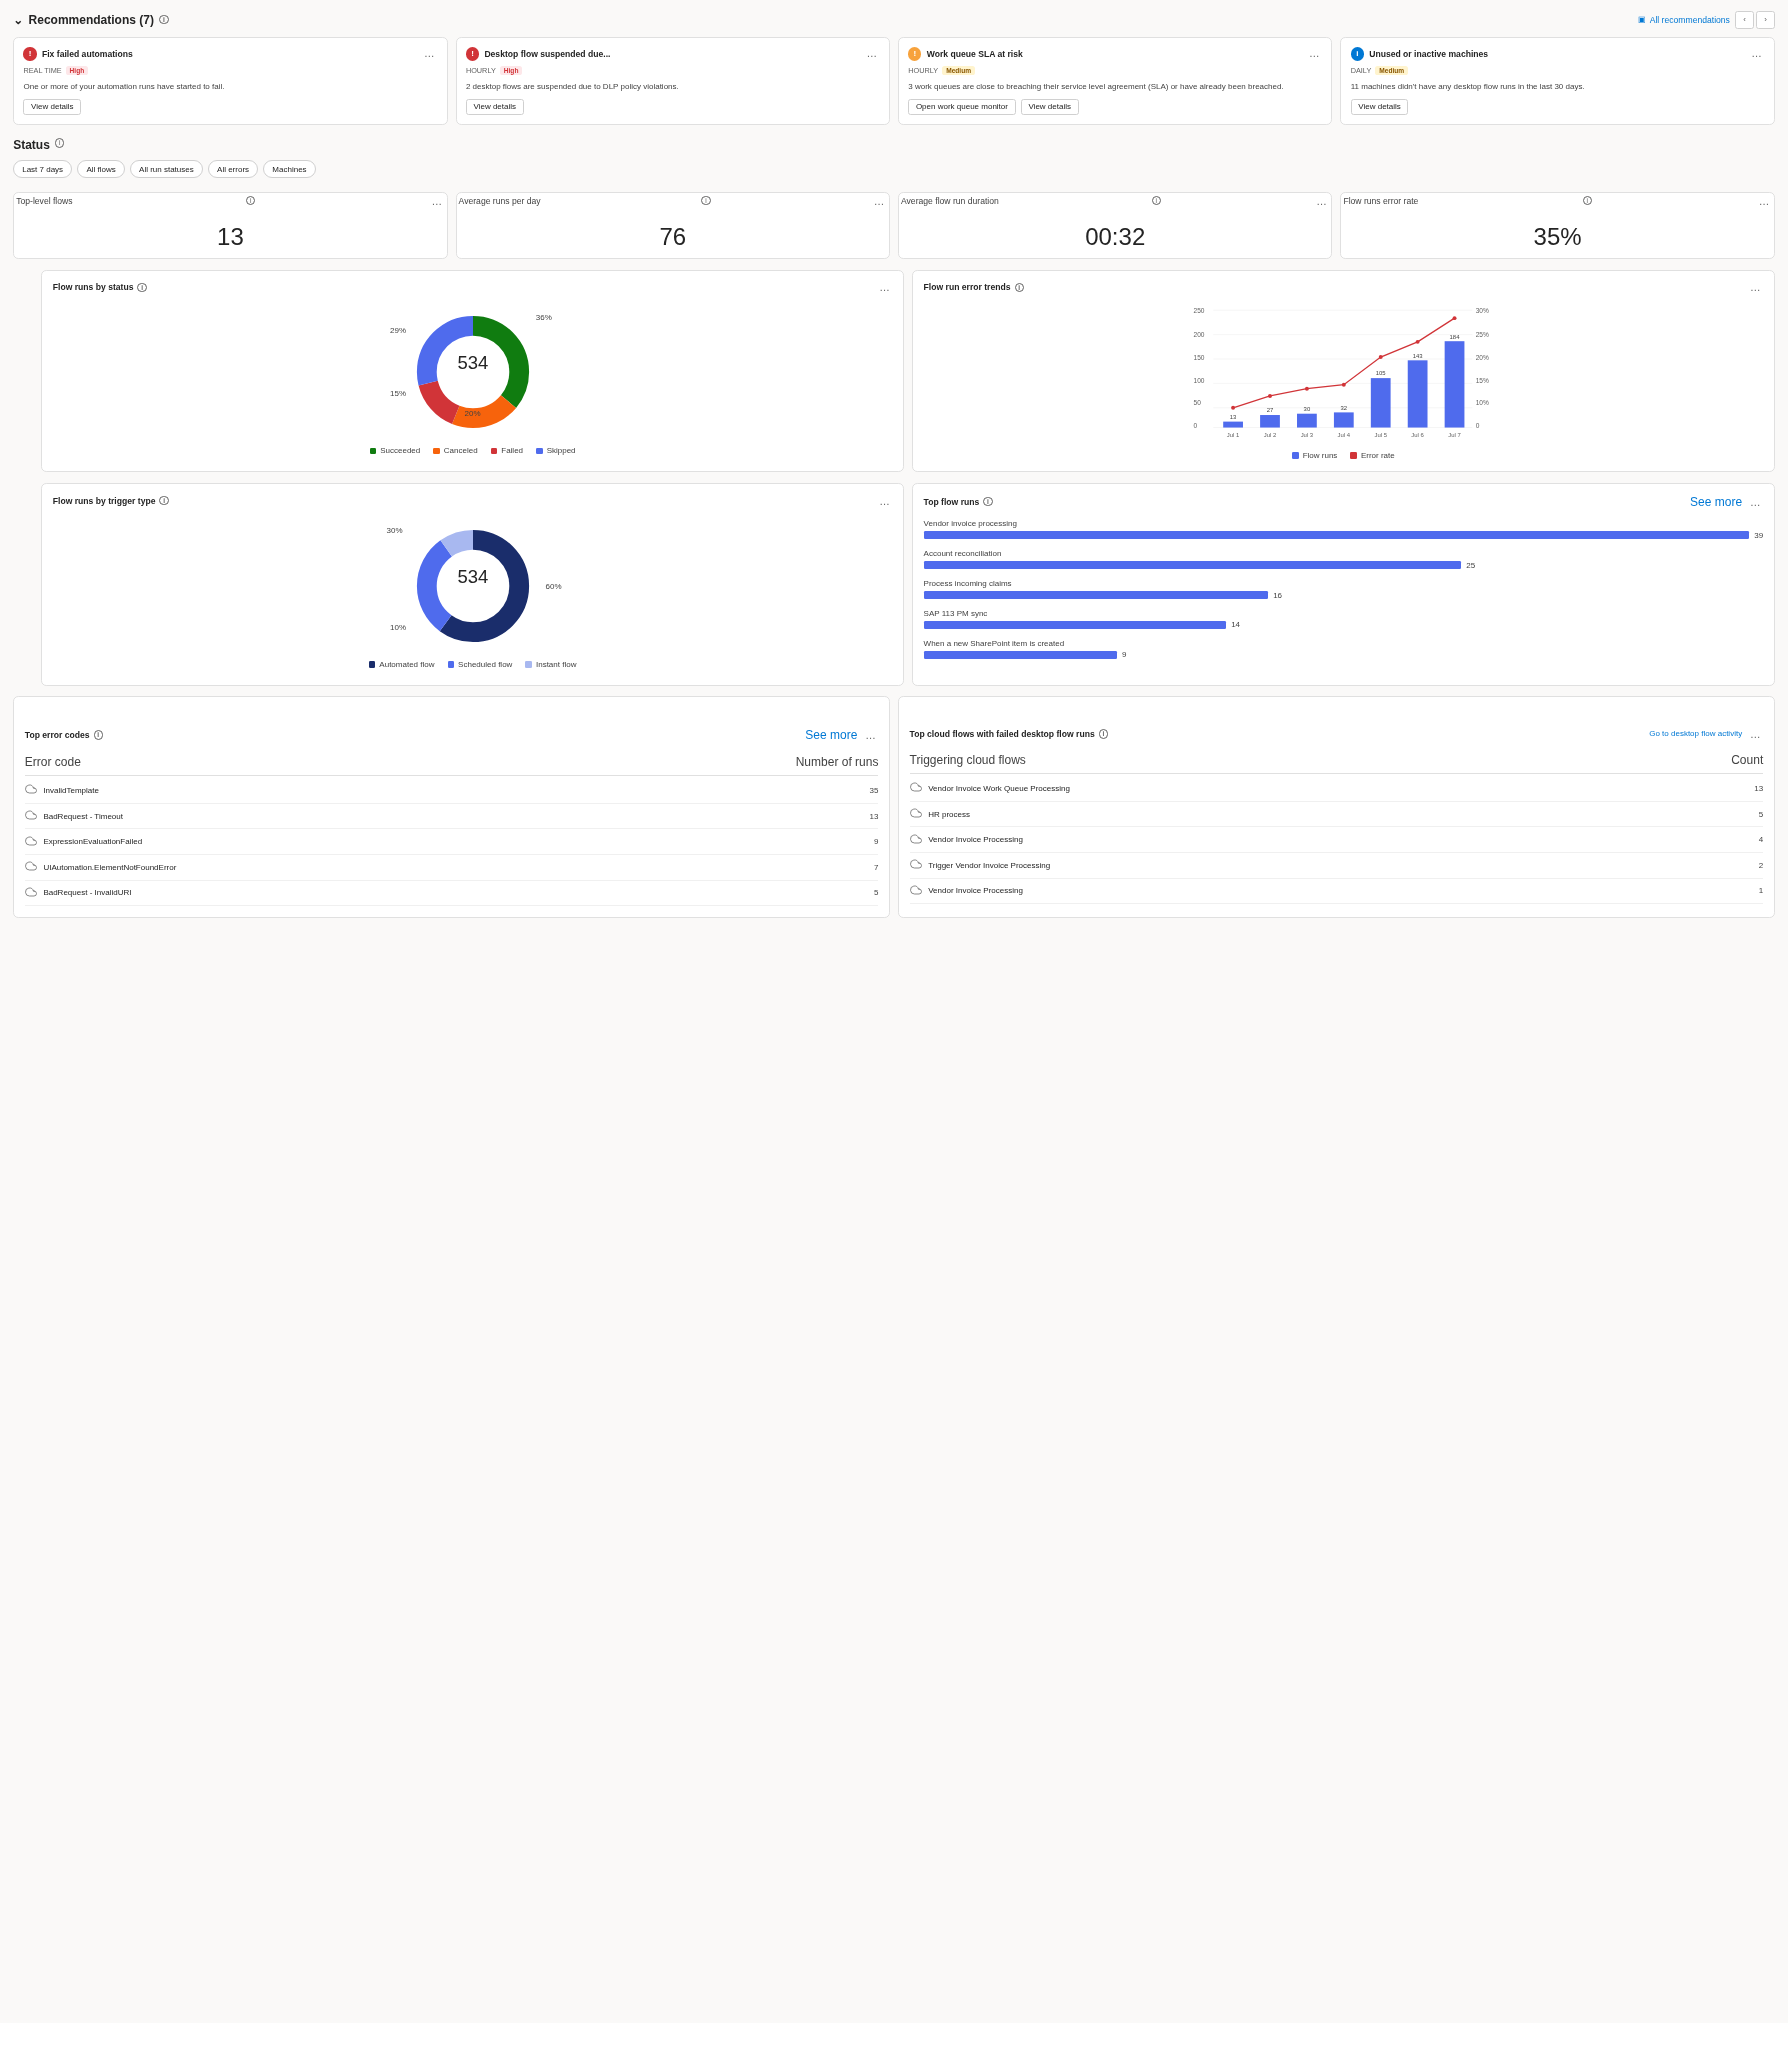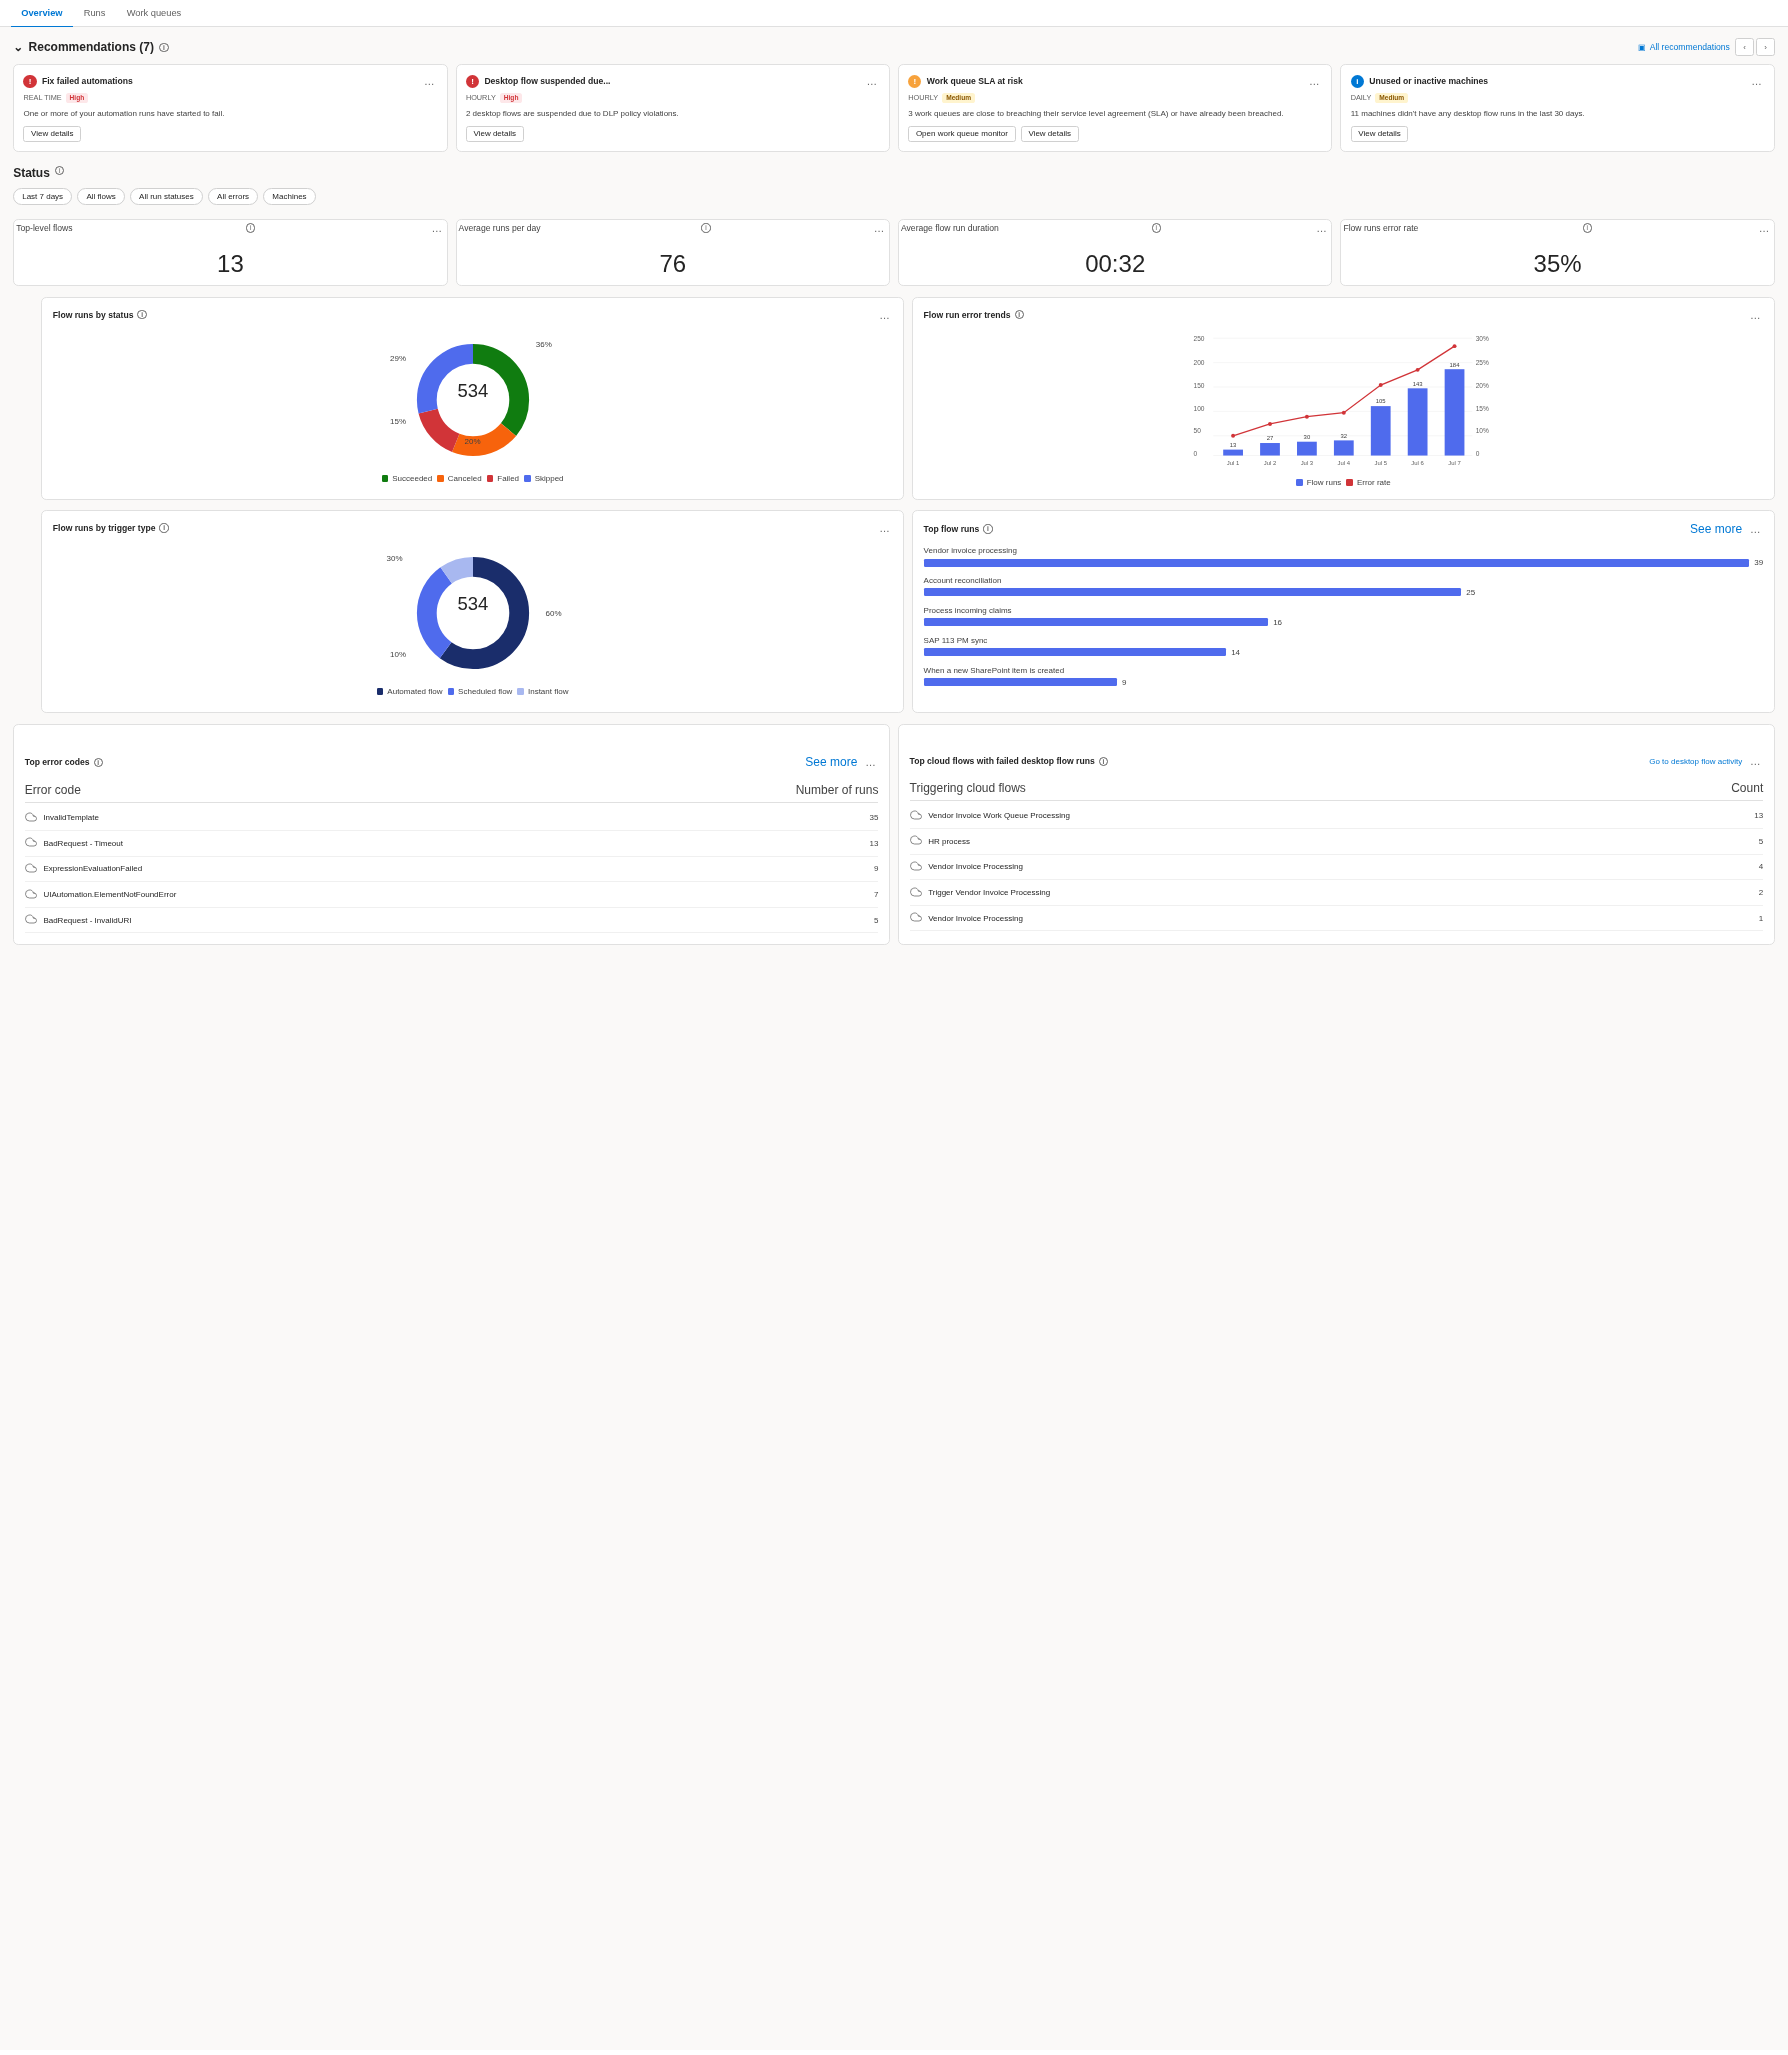--- a/index.html
+++ b/index.html
@@ -263,21 +263,21 @@
 
     
     .donut-container {
       display: flex;
       flex-direction: column;
       align-items: center;
       padding: 5.3px 0;
     }
     .legend {
       display: flex;
-      gap: 5px;
+      gap: 13px;
       flex-wrap: wrap;
       justify-content: center;
       margin-top: 8px;
     }
     .legend-item {
       display: flex;
       align-items: center;
       gap: 4px;
       font-size: 8px;
       color: #424242;
@@ -402,25 +402,20 @@
       color: #0078d4;
       font-size: 8px;
       cursor: pointer;
     }
   </style>
 </head>
 <body>
 
 <div class="app-container">
 
-  <div class="top-nav">
-    <div class="top-nav-tab active">Overview</div>
-    <div class="top-nav-tab">Runs</div>
-    <div class="top-nav-tab">Work queues</div>
-  </div>
 
   <div class="main-content">
 
     <div class="section-header">
       <div class="section-title">
         <span style="cursor:pointer;">⌄</span>
         <span>Recommendations (7)</span>
         <span class="info-circle">i</span>
       </div>
       <div style="display:flex;align-items:center;gap:5.3px;">

